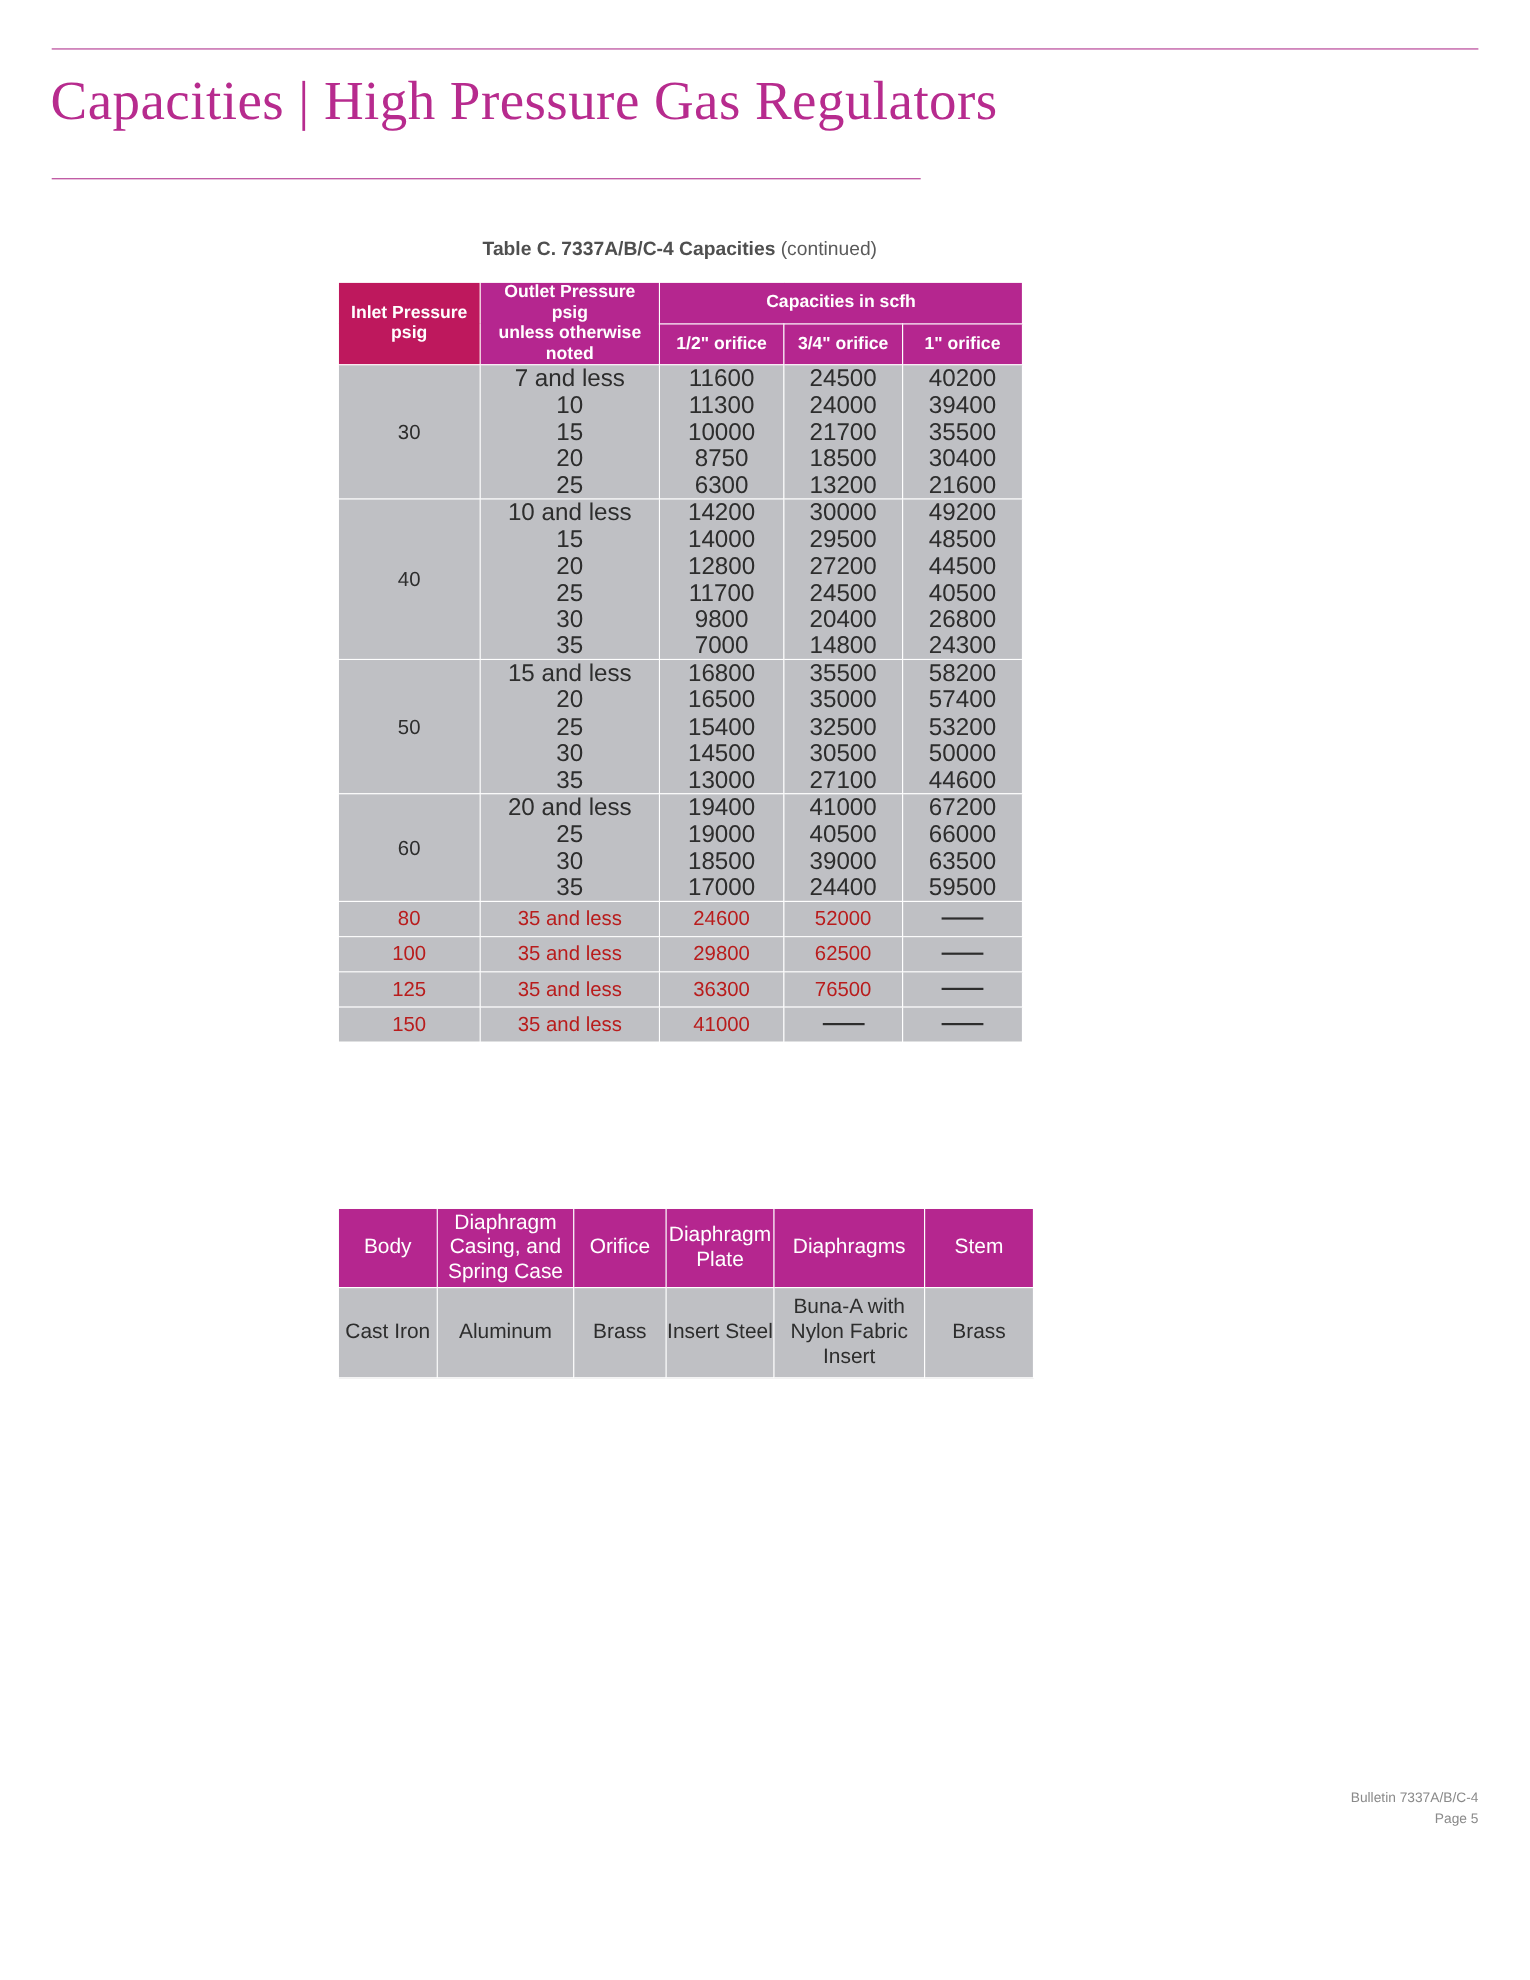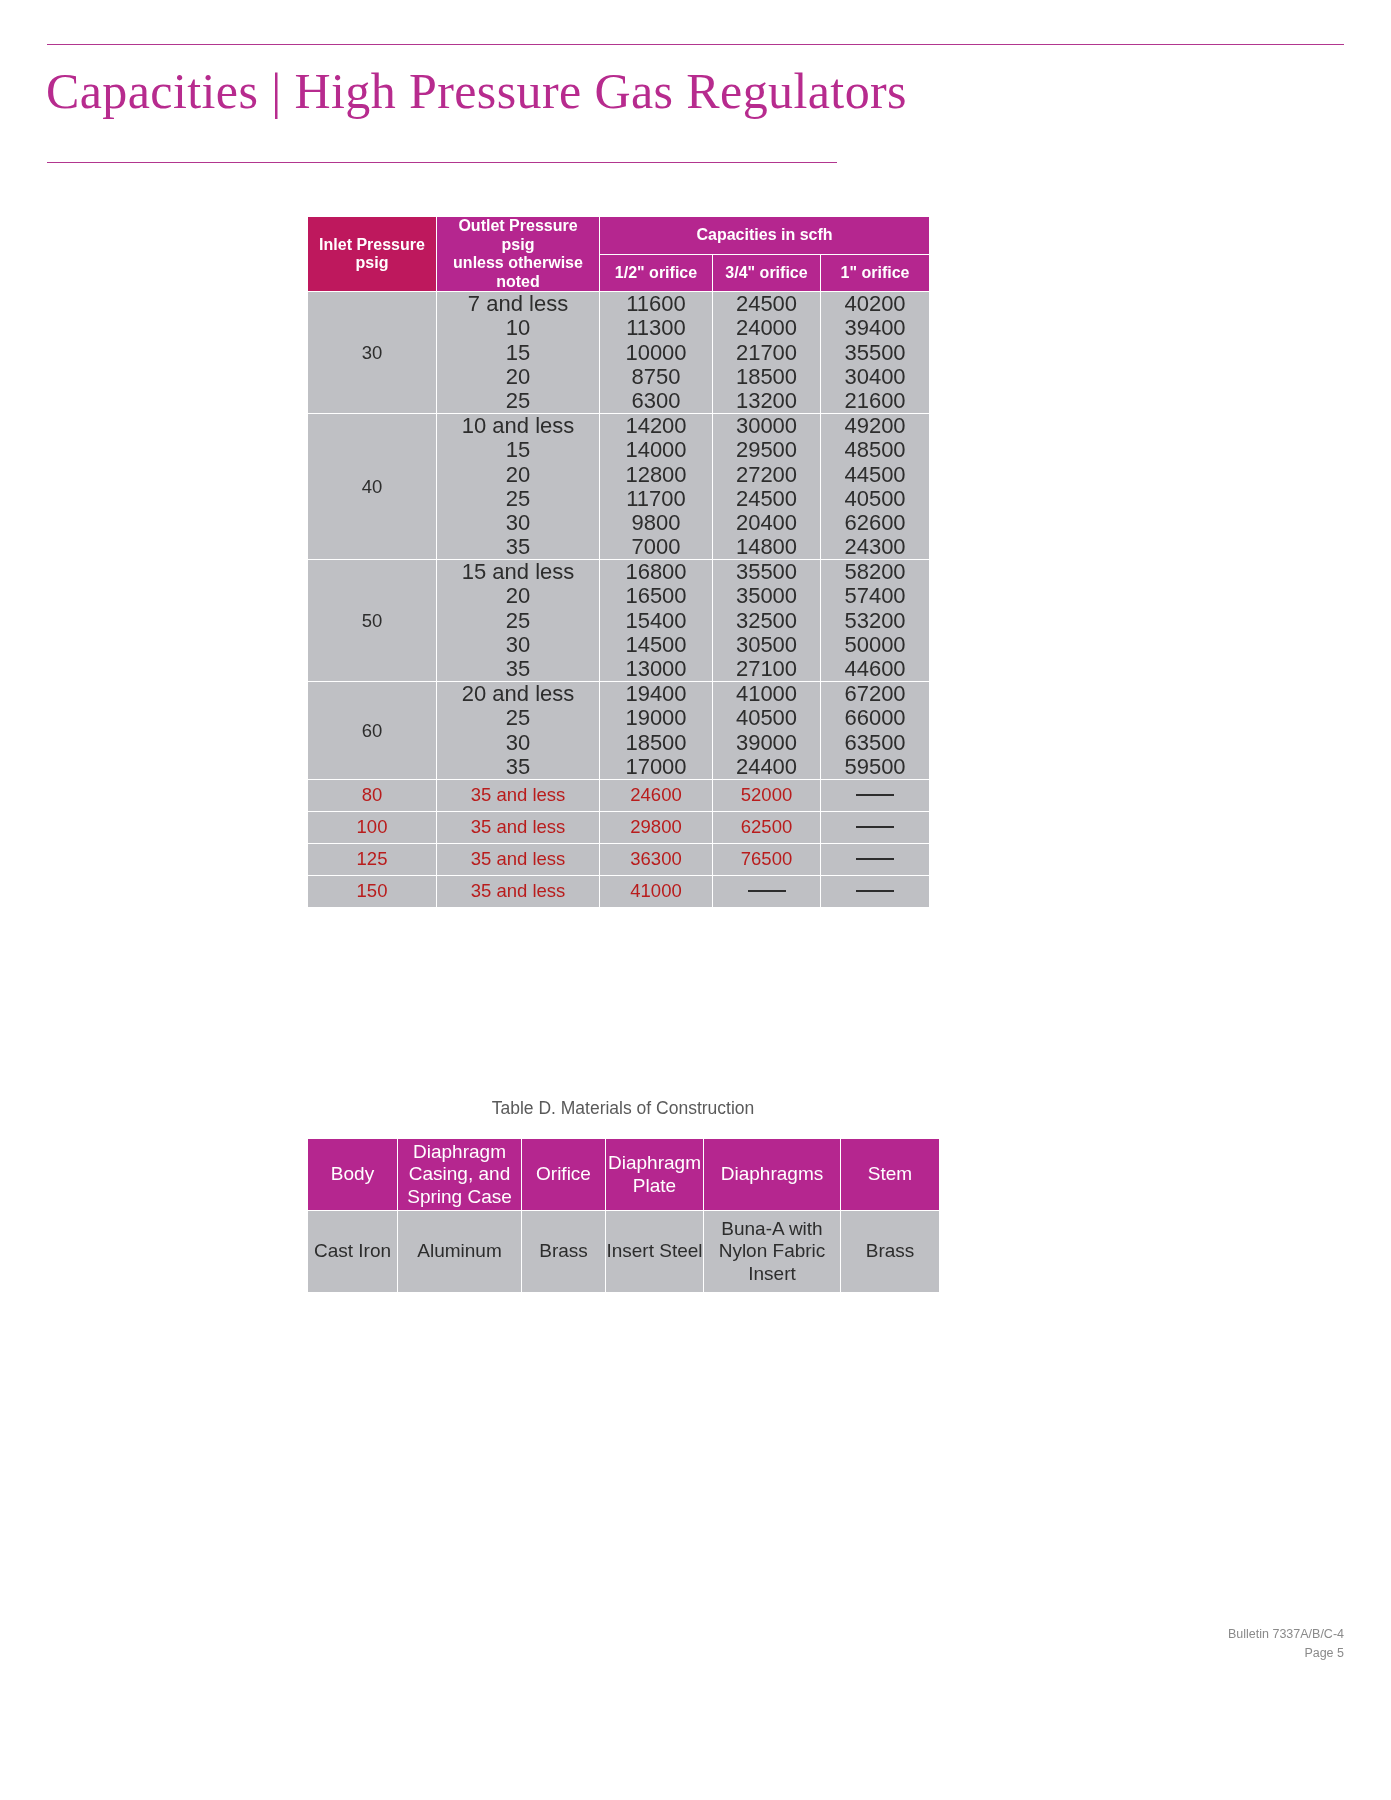--- a/index.html
+++ b/index.html
@@ -187,20 +187,23 @@
 </style>
 </head>
 <body>
 
 <div class="rule-top"></div>
 <div class="page-title">Capacities | High Pressure Gas Regulators</div>
 <div class="rule-under-title"></div>
 
 <div class="table-c-wrap">
 
+  <div class="table-caption">
+    <span class="cap-strong">Table C. 7337A/B/C-4 Capacities</span><span> (continued)</span>
+  </div>
 
   <table class="grid">
     <colgroup>
       <col class="c1">
         <col class="c2">
         <col class="c3">
         <col class="c4">
         <col class="c5">
     </colgroup>
     <thead>
@@ -279,21 +282,21 @@
             <div>27200</div>
             <div>24500</div>
             <div>20400</div>
             <div>14800</div>
           </td>
           <td class="stackcell">
             <div>49200</div>
             <div>48500</div>
             <div>44500</div>
             <div>40500</div>
-            <div>62600</div>
+            <div>26800</div>
             <div>24300</div>
           </td>
         </tr>
         <tr>
           <td class="grp-inlet">50</td>
           <td class="stackcell">
             <div>15 and less</div>
             <div>20</div>
             <div>25</div>
             <div>30</div>
@@ -374,21 +377,20 @@
           <td class="cell">35 and less</td>
           <td class="cell">41000</td>
           <td class="cell"><span class="dash"></span></td>
           <td class="cell"><span class="dash"></span></td>
         </tr>
       </tbody>
   </table>
 </div>
 
 <div class="table-d-wrap">
-  <div class="table-caption">Table D. Materials of Construction</div>
   <table class="grid-d">
     <colgroup>
       <col class="d1">
         <col class="d2">
         <col class="d3">
         <col class="d4">
         <col class="d5">
         <col class="d6">
     </colgroup>
     <thead>

